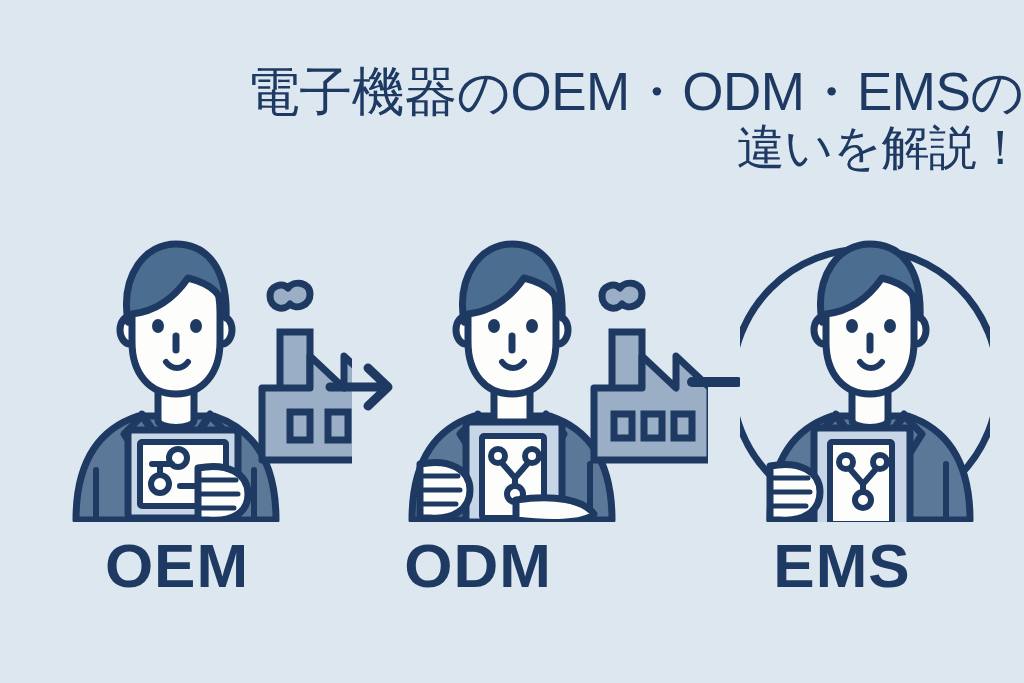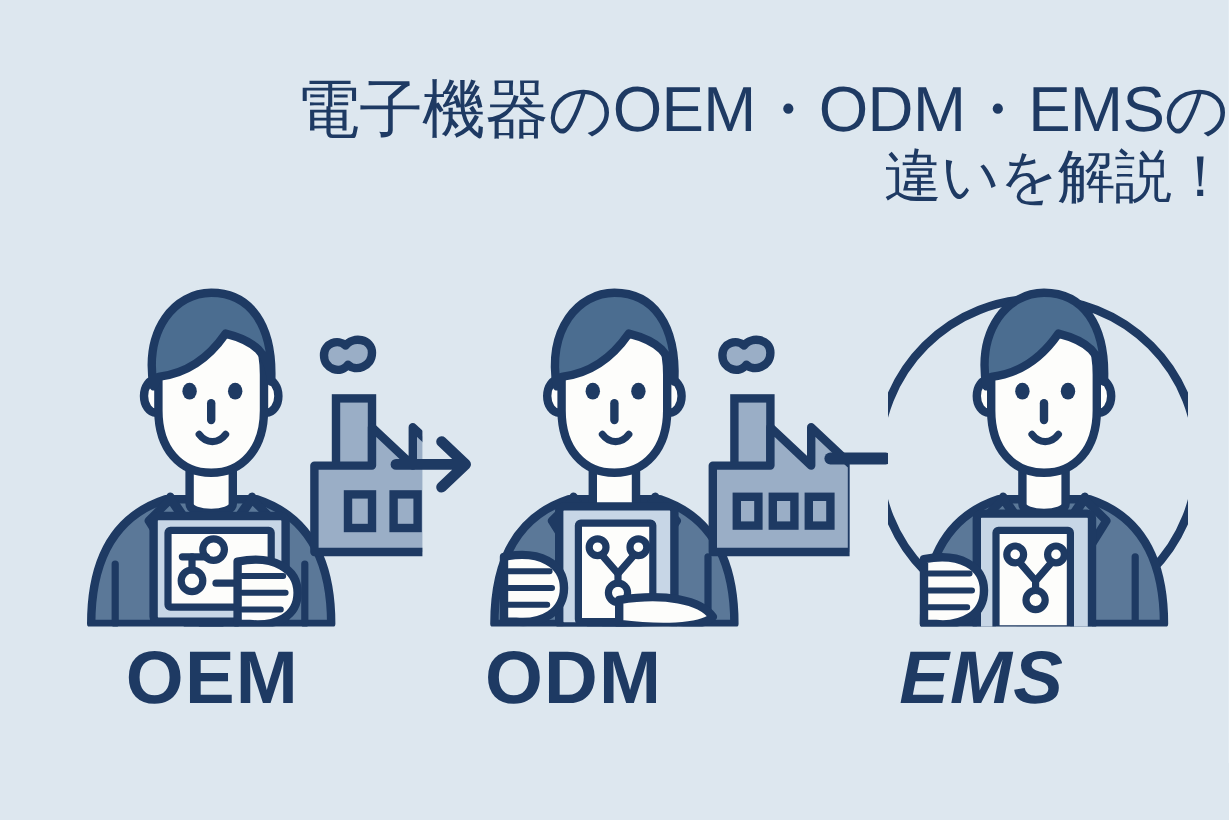--- a/index.html
+++ b/index.html
@@ -70,21 +70,21 @@
     width: 300px;
     text-align: center;
     color: #1e3a63;
     font-size: 62px;
     font-weight: 700;
     letter-spacing: 1px;
     margin-top: 20px;
   }
   #label-oem { left: 27px; }
   #label-odm { left: 328px; }
-  #label-ems { left: 668px; font-style: italic; }
+  #label-ems { left: 692px; }
 </style>
 </head>
 <body>
 
 <div id="stage">
 
   <div id="title-block">
     <span class="title-line" id="title-line-1">電子機器のOEM・ODM・EMSの</span>
     <span class="title-line" id="title-line-2">違いを解説！</span>
   </div>

